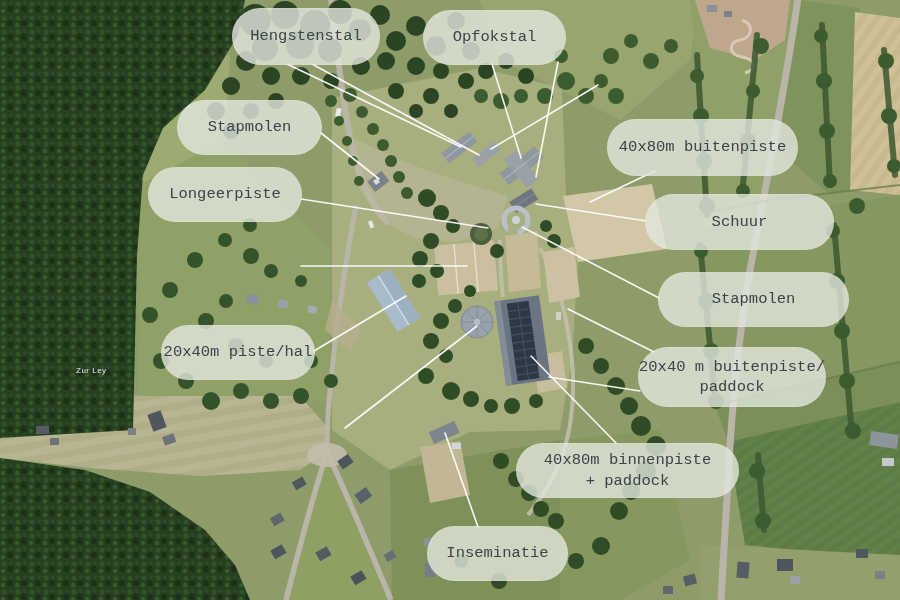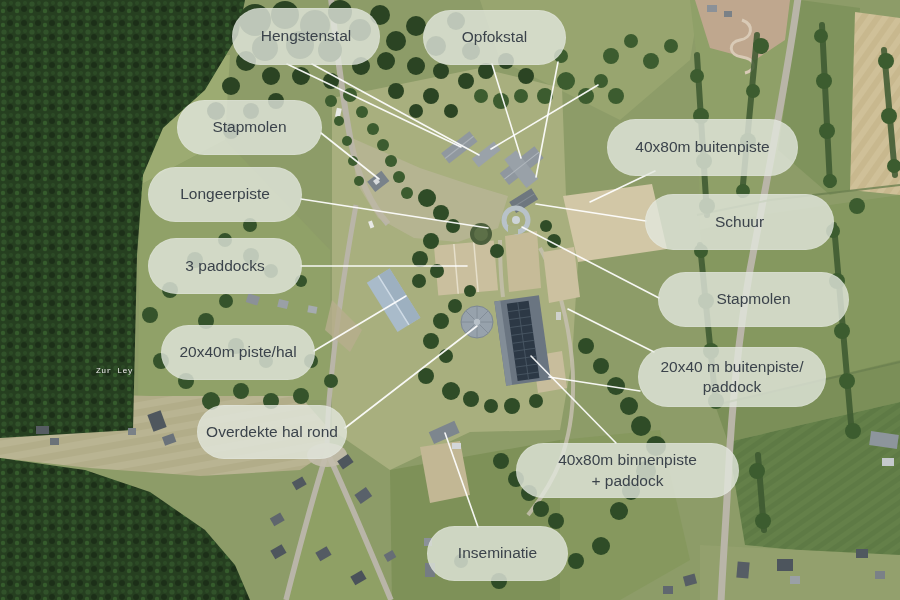--- a/index.html
+++ b/index.html
@@ -10,27 +10,27 @@
   }
   .stage svg.map{position:absolute;left:0;top:0;}
   .pill{
     position:absolute;
     display:flex;flex-direction:column;align-items:center;justify-content:center;
     background:rgba(226,231,221,0.80);
     border-radius:30px;
     color:#3b434b;
     font-size:15.5px;line-height:1.3;text-align:center;
     box-shadow:0 0 0 1px rgba(255,255,255,0.12) inset;
+    font-family:Liberation Mono, monospace;
   }
   .pill span{display:block;white-space:nowrap;}
   .street{
-    position:absolute;left:96px;top:366px;
+    position:absolute;left:76px;top:366px;
     font-size:8px;letter-spacing:0.5px;color:#eef0ea;
     text-shadow:0 0 2px rgba(40,50,40,0.9), 0 0 1px rgba(40,50,40,0.9);
-    font-family:Liberation Mono, monospace;
   }
 </style>
 </head>
 <body>
 
 <div class="stage">
 
   <svg class="map" width="900" height="600" viewBox="0 0 900 600">
     <defs>
       <pattern id="conif" width="14" height="14" patternUnits="userSpaceOnUse">
@@ -424,36 +424,30 @@
   </div>
   <div class="pill" style="left:607px;top:119px;width:191px;height:57px">
     <span>40x80m buitenpiste</span>
   </div>
   <div class="pill" style="left:645px;top:194px;width:189px;height:56px">
     <span>Schuur</span>
   </div>
   <div class="pill" style="left:148px;top:167px;width:154px;height:55px">
     <span>Longeerpiste</span>
   </div>
-  <div class="pill" style="left:148px;top:238px;width:154px;height:56px">
-    <span>3 paddocks</span>
-  </div>
   <div class="pill" style="left:658px;top:272px;width:191px;height:55px">
     <span>Stapmolen</span>
   </div>
   <div class="pill" style="left:161px;top:325px;width:154px;height:55px">
     <span>20x40m piste/hal</span>
   </div>
   <div class="pill" style="left:638px;top:347px;width:188px;height:60px">
     <span>20x40 m buitenpiste/</span>
     <span>paddock</span>
   </div>
-  <div class="pill" style="left:197px;top:405px;width:150px;height:54px">
-    <span>Overdekte hal rond</span>
-  </div>
   <div class="pill" style="left:516px;top:443px;width:223px;height:55px">
     <span>40x80m binnenpiste</span>
     <span>+ paddock</span>
   </div>
   <div class="pill" style="left:427px;top:526px;width:141px;height:55px">
     <span>Inseminatie</span>
   </div>
 
 </div>
 

